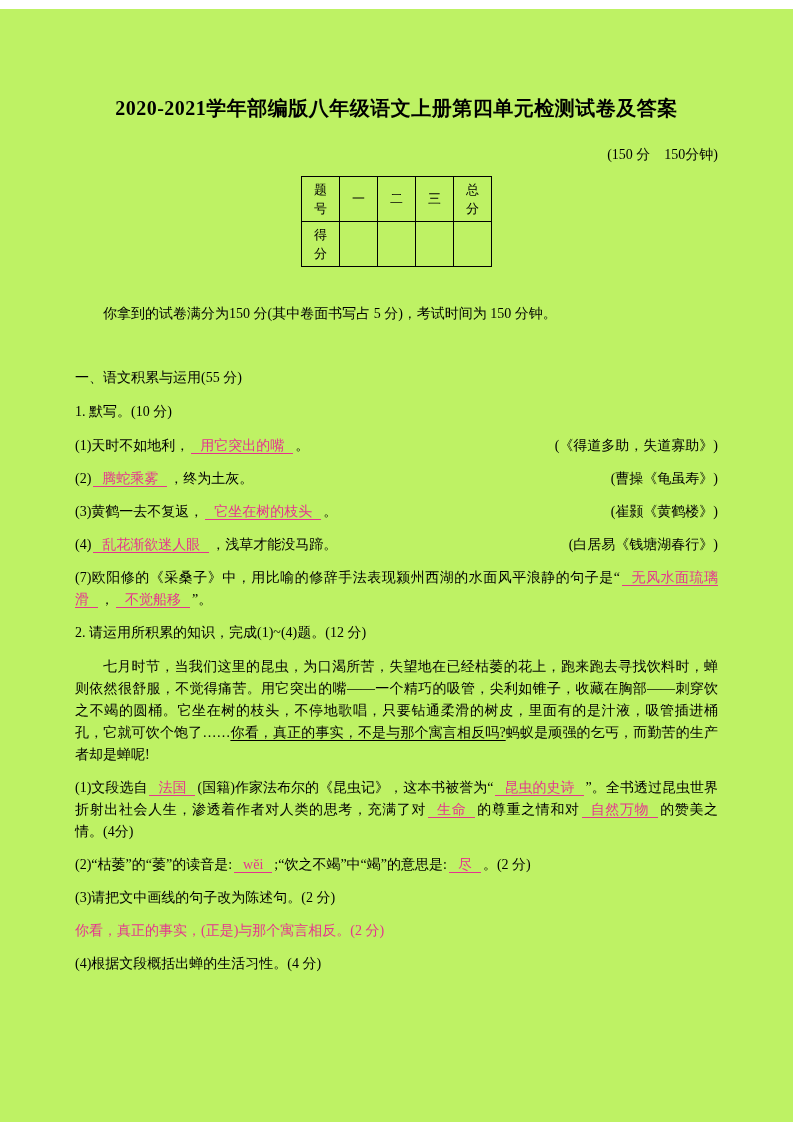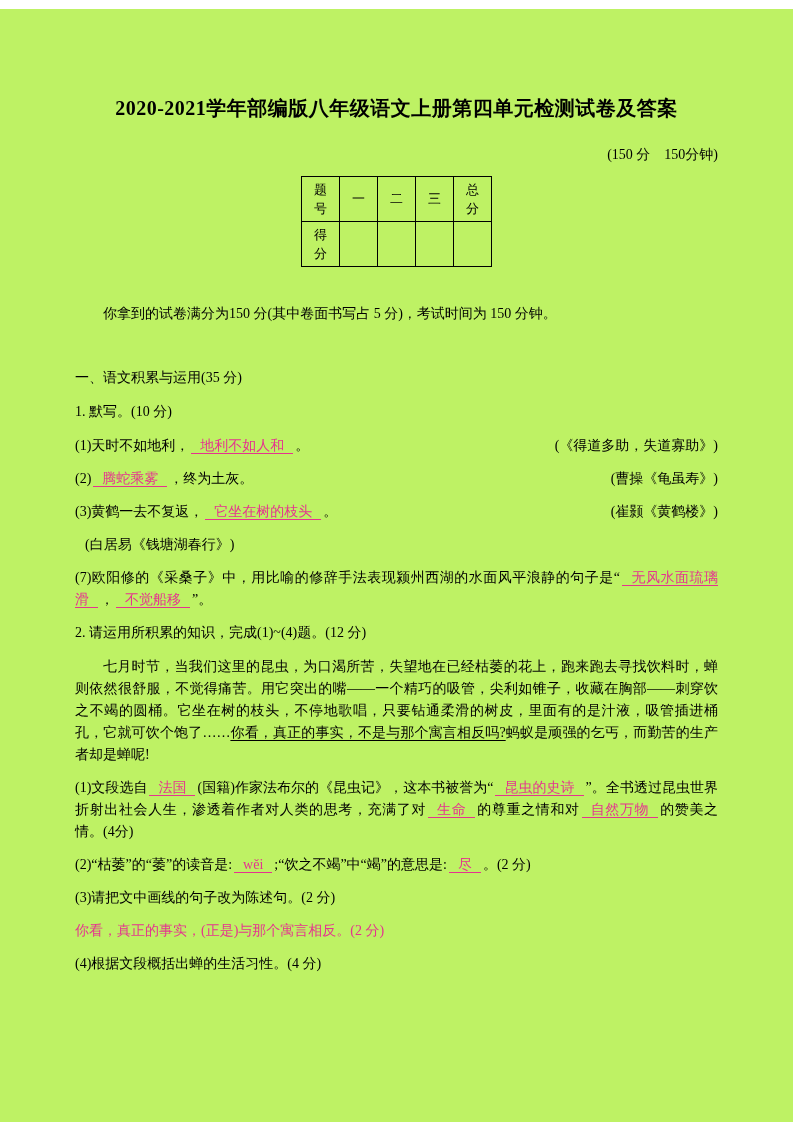--- a/index.html
+++ b/index.html
@@ -48,40 +48,41 @@
         <td></td>
         <td></td>
         <td></td>
         <td></td>
       </tr>
     </tbody>
   </table>
 
   <p class="intro indent">你拿到的试卷满分为150 分(其中卷面书写占 5 分)，考试时间为 150 分钟。</p>
 
-  <p class="section-heading">一、语文积累与运用(35 分)</p>
+  <p class="section-heading">一、语文积累与运用(55 分)</p>
 
   <p class="stem">1. 默写。(10 分)</p>
 
   <div class="line-src">
-    <span><span class="seg-plain">(1)天时不如地利，</span><span class="seg-answer">地利不如人和</span><span class="seg-plain">。</span></span>
+    <span><span class="seg-plain">(1)天时不如地利，</span><span class="seg-answer">用它突出的嘴</span><span class="seg-plain">。</span></span>
     <span class="src">(《得道多助，失道寡助》)</span>
   </div>
 
   <div class="line-src">
     <span><span class="seg-plain">(2)</span><span class="seg-answer">腾蛇乘雾</span><span class="seg-plain">，终为土灰。</span></span>
     <span class="src">(曹操《龟虽寿》)</span>
   </div>
 
   <div class="line-src">
     <span><span class="seg-plain">(3)黄鹤一去不复返，</span><span class="seg-answer">它坐在树的枝头</span><span class="seg-plain">。</span></span>
     <span class="src">(崔颢《黄鹤楼》)</span>
   </div>
 
   <div class="line-src">
+    <span><span class="seg-plain">(4)</span><span class="seg-answer">乱花渐欲迷人眼</span><span class="seg-plain">，浅草才能没马蹄。</span></span>
     <span class="src">(白居易《钱塘湖春行》)</span>
   </div>
 
   <p class="justify"><span class="seg-plain">(7)欧阳修的《采桑子》中，用比喻的修辞手法表现颍州西湖的水面风平浪静的句子是“</span><span class="seg-answer">无风水面琉璃滑</span><span class="seg-plain">，</span><span class="seg-answer">不觉船移</span><span class="seg-plain">”。</span></p>
 
   <p class="stem q2-stem">2. 请运用所积累的知识，完成(1)~(4)题。(12 分)</p>
 
   <p class="indent justify"><span class="seg-plain">七月时节，当我们这里的昆虫，为口渴所苦，失望地在已经枯萎的花上，跑来跑去寻找饮料时，蝉则依然很舒服，不觉得痛苦。用它突出的嘴——一个精巧的吸管，尖利如锥子，收藏在胸部——刺穿饮之不竭的圆桶。它坐在树的枝头，不停地歌唱，只要钻通柔滑的树皮，里面有的是汁液，吸管插进桶孔，它就可饮个饱了……</span><span class="seg-underline">你看，真正的事实，不是与那个寓言相反吗?</span><span class="seg-plain">蚂蚁是顽强的乞丐，而勤苦的生产者却是蝉呢!</span></p>
 
   <p class="justify"><span class="seg-plain">(1)文段选自</span><span class="seg-answer">法国</span><span class="seg-plain">(国籍)作家法布尔的《昆虫记》，这本书被誉为“</span><span class="seg-answer">昆虫的史诗</span><span class="seg-plain">”。全书透过昆虫世界折射出社会人生，渗透着作者对人类的思考，充满了对</span><span class="seg-answer">生命</span><span class="seg-plain">的尊重之情和对</span><span class="seg-answer">自然万物</span><span class="seg-plain">的赞美之情。(4分)</span></p>

